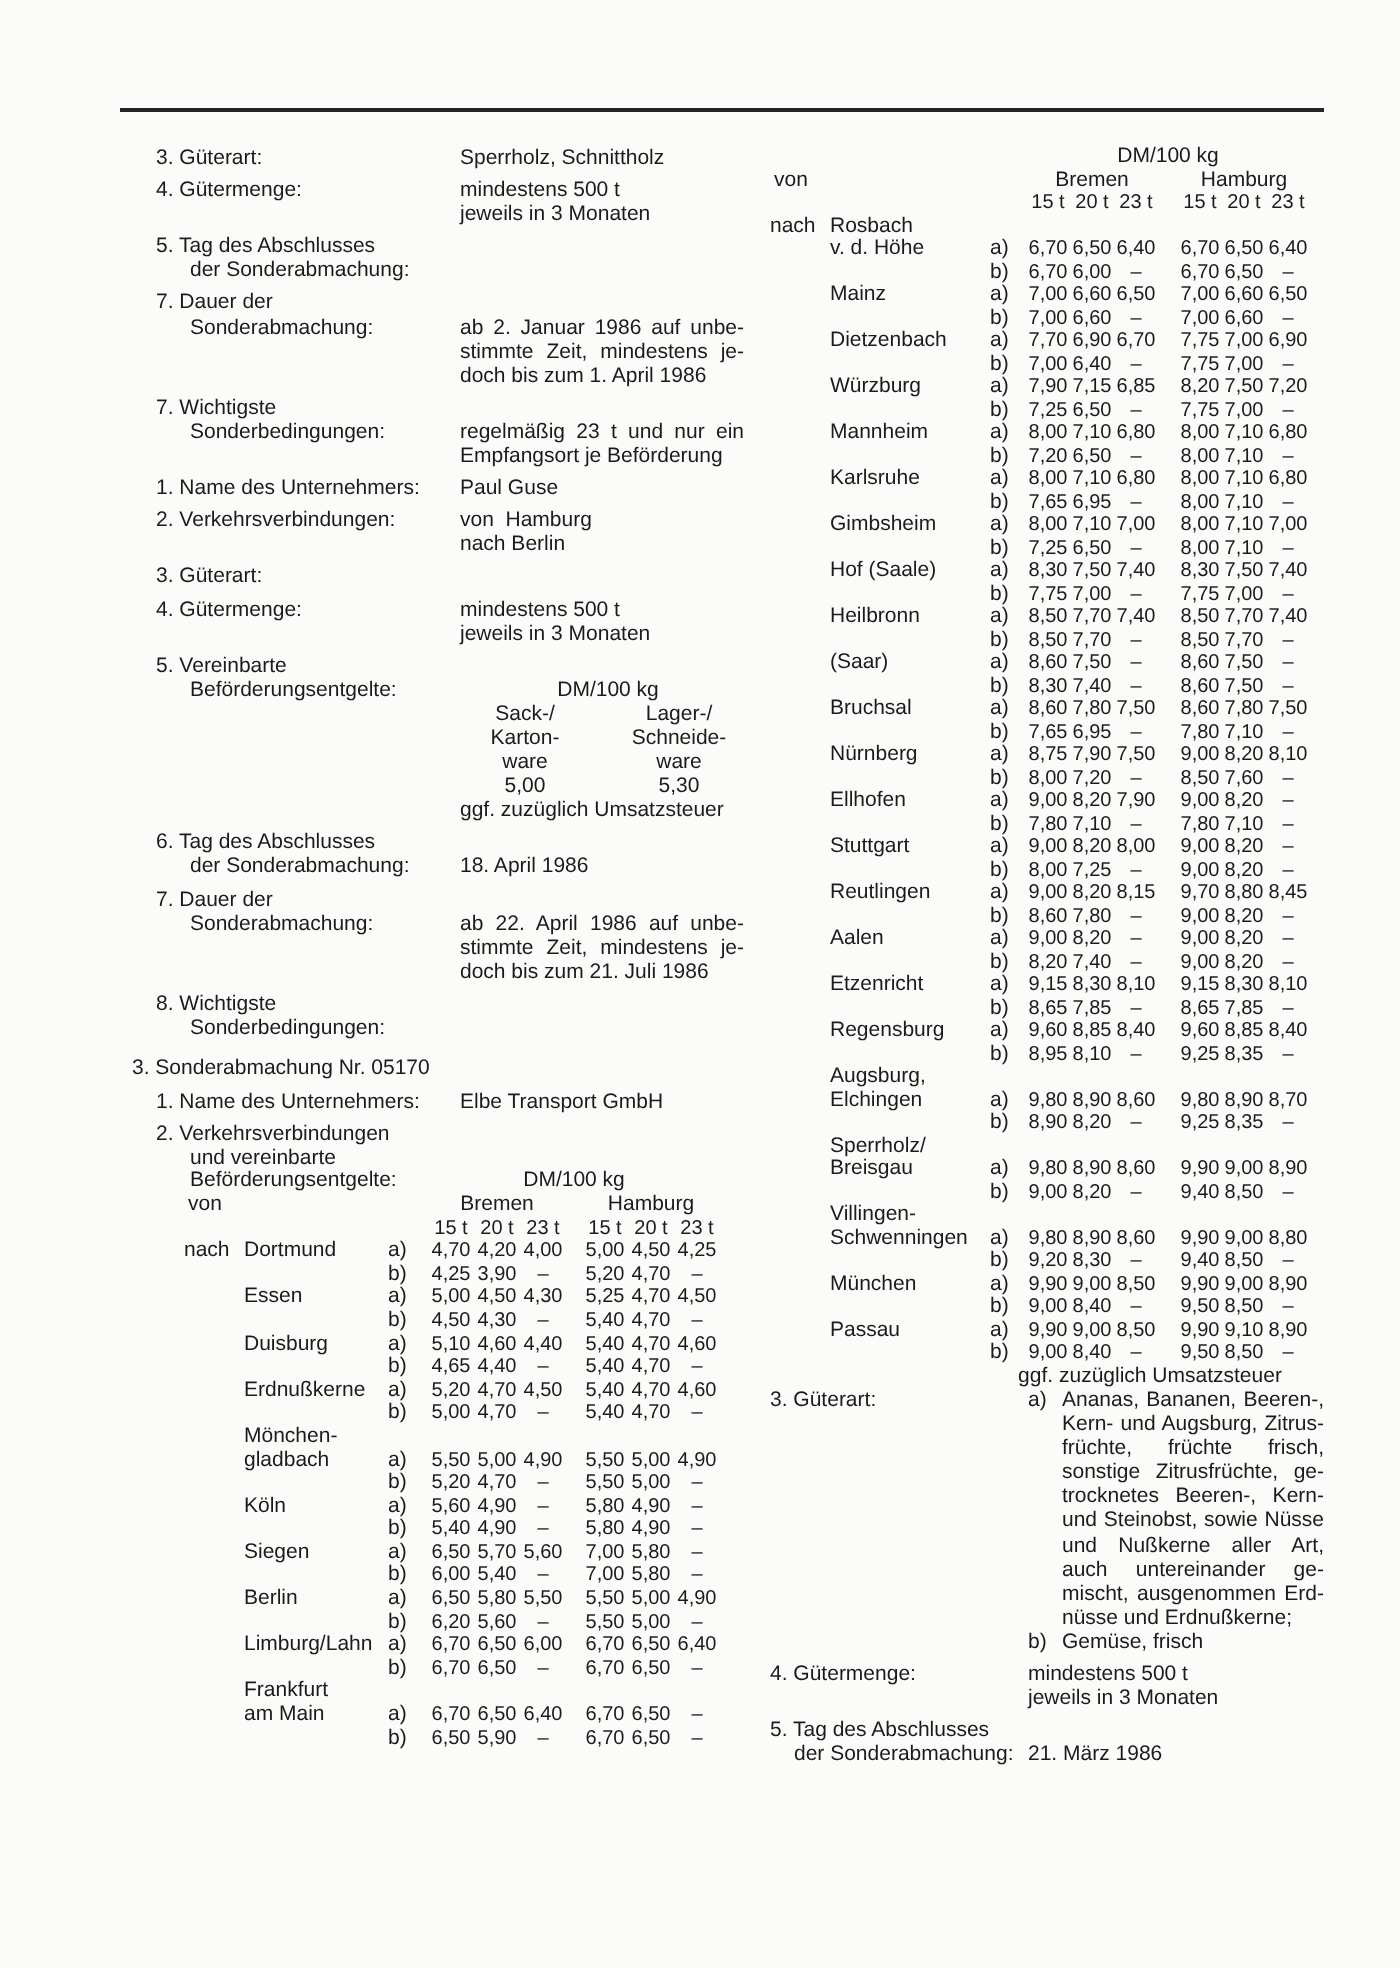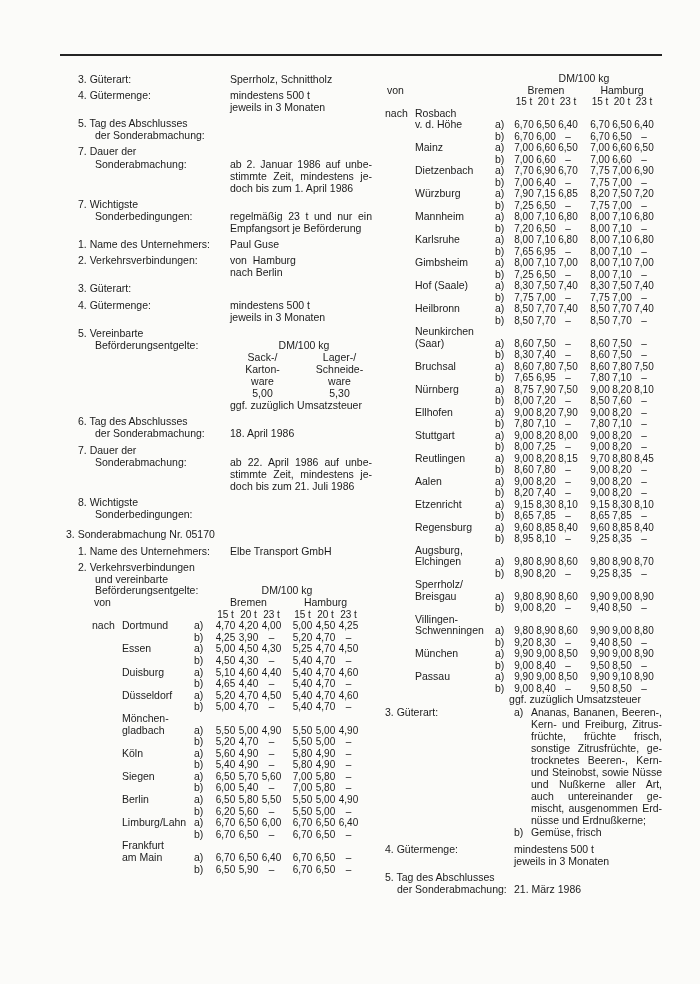--- a/index.html
+++ b/index.html
@@ -291,21 +291,21 @@
             <div class="t-mk">b)</div>
             <div class="t-num" style="grid-column: 4;">4,65</div>
             <div class="t-num" style="grid-column: 5;">4,40</div>
             <div class="t-num" style="grid-column: 6;">–</div>
             <div class="t-num" style="grid-column: 8;">5,40</div>
             <div class="t-num" style="grid-column: 9;">4,70</div>
             <div class="t-num" style="grid-column: 10;">–</div>
           </div>
           <div class="t-row">
             <div class="t-pre">&nbsp;</div>
-            <div class="t-name">Düsseldorf</div>
+            <div class="t-name">Erdnußkerne</div>
             <div class="t-mk">a)</div>
             <div class="t-num" style="grid-column: 4;">5,20</div>
             <div class="t-num" style="grid-column: 5;">4,70</div>
             <div class="t-num" style="grid-column: 6;">4,50</div>
             <div class="t-num" style="grid-column: 8;">5,40</div>
             <div class="t-num" style="grid-column: 9;">4,70</div>
             <div class="t-num" style="grid-column: 10;">4,60</div>
           </div>
           <div class="t-row">
             <div class="t-pre">&nbsp;</div>
@@ -675,24 +675,20 @@
             <div class="t-mk">b)</div>
             <div class="t-num" style="grid-column: 4;">8,50</div>
             <div class="t-num" style="grid-column: 5;">7,70</div>
             <div class="t-num" style="grid-column: 6;">–</div>
             <div class="t-num" style="grid-column: 8;">8,50</div>
             <div class="t-num" style="grid-column: 9;">7,70</div>
             <div class="t-num" style="grid-column: 10;">–</div>
           </div>
           <div class="t-row">
             <div class="t-pre">&nbsp;</div>
-            <div class="t-name">Neunkirchen</div>
-          </div>
-          <div class="t-row">
-            <div class="t-pre">&nbsp;</div>
             <div class="t-name">(Saar)</div>
             <div class="t-mk">a)</div>
             <div class="t-num" style="grid-column: 4;">8,60</div>
             <div class="t-num" style="grid-column: 5;">7,50</div>
             <div class="t-num" style="grid-column: 6;">–</div>
             <div class="t-num" style="grid-column: 8;">8,60</div>
             <div class="t-num" style="grid-column: 9;">7,50</div>
             <div class="t-num" style="grid-column: 10;">–</div>
           </div>
           <div class="t-row">
@@ -1010,21 +1006,21 @@
         </div>
         <div class="kv">
           <div class="lbl">
             <div class="line">3. Güterart:</div>
           </div>
           <div class="val">
             <div class="kvl-item">
               <div class="kvl-mk line">a)</div>
               <div class="kvl-lines">
                 <div class="line jl">Ananas, Bananen, Beeren-,</div>
-                <div class="line jl">Kern- und Freiburg, Zitrus-</div>
+                <div class="line jl">Kern- und Augsburg, Zitrus-</div>
                 <div class="line jl">früchte, früchte frisch,</div>
                 <div class="line jl">sonstige Zitrusfrüchte, ge-</div>
                 <div class="line jl">trocknetes Beeren-, Kern-</div>
                 <div class="line jl">und Steinobst, sowie Nüsse</div>
                 <div class="line jl">und Nußkerne aller Art,</div>
                 <div class="line jl">auch untereinander ge-</div>
                 <div class="line jl">mischt, ausgenommen Erd-</div>
                 <div class="line">nüsse und Erdnußkerne;</div>
               </div>
             </div>

